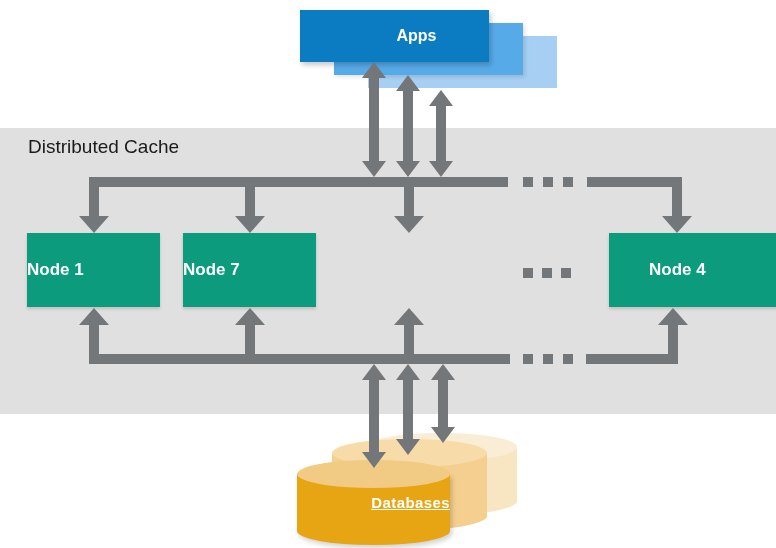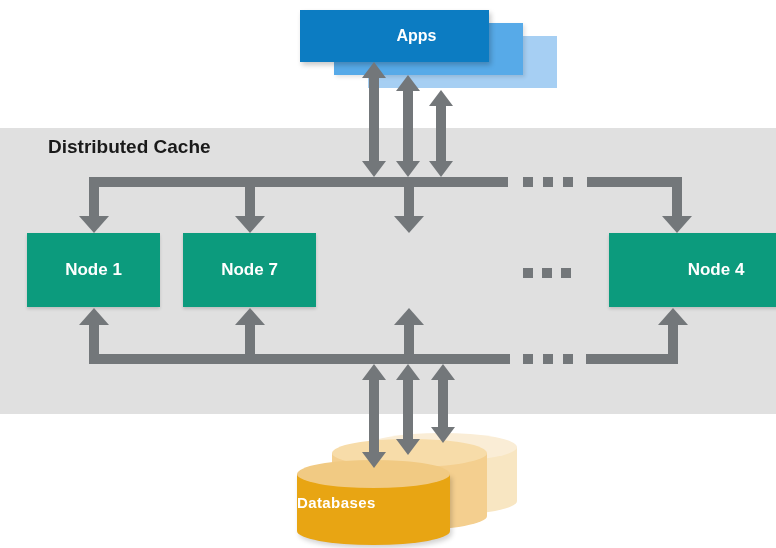--- a/index.html
+++ b/index.html
@@ -2,32 +2,32 @@
 <html><head>
 <meta charset="utf-8">
 <style>
   html,body{margin:0;padding:0;background:#ffffff;}
   .stage{
     position:relative;width:776px;height:548px;background:#ffffff;overflow:hidden;
     font-family:"Liberation Sans","DejaVu Sans",sans-serif;
   }
   .abs{position:absolute;}
   .band{left:0;top:128px;width:776px;height:286px;background:#e0e0e0;z-index:0;}
-  .cache-title{left:28px;top:136px;font-size:19px;font-weight:700;color:#1a1a1a;z-index:6;margin-left:20px;}
+  .cache-title{left:28px;top:136px;font-size:19px;font-weight:400;color:#1a1a1a;z-index:6;}
 
   
   .app-box{width:145px;height:52px;padding-left:44px;}
   .app-back{left:368px;top:36px;background:#a6cff3;z-index:1;}
   .app-mid{left:334px;top:23px;background:#57aae8;z-index:2;box-shadow:2px 2px 4px rgba(0,0,0,.12);}
   .app-front{left:300px;top:10px;background:#0c7cc2;z-index:3;box-shadow:2px 3px 5px rgba(0,0,0,.22);
     display:flex;align-items:center;justify-content:center;color:#fff;font-weight:700;font-size:16px;}
 
   
   .node{background:#0c9b7d;color:#ffffff;font-weight:700;font-size:17px;
-    display:flex;align-items:center;justify-content:center;z-index:2;box-shadow:0 2px 3px rgba(0,0,0,.15);}
+    display:flex;align-items:center;z-index:2;box-shadow:0 2px 3px rgba(0,0,0,.15);}
   .node1{left:27px;top:233px;width:133px;height:74px;}
   .node2{left:183px;top:233px;width:133px;height:74px;}
   .node3{left:340px;top:233px;width:138px;height:74px;}
   .node4{left:609px;top:233px;width:134px;height:74px;padding-left:40px;}
 
   
   .gray{background:#73777a;z-index:5;}
   .tri{width:0;height:0;z-index:5;}
   .tri-down-sm{border-left:12px solid transparent;border-right:12px solid transparent;border-top:16px solid #73777a;}
   .tri-up-sm{border-left:12px solid transparent;border-right:12px solid transparent;border-bottom:16px solid #73777a;}
@@ -36,21 +36,21 @@
   .dash{width:10px;height:10px;background:#73777a;z-index:5;}
 
   
   .cyl-top{border-radius:50%;height:28px;}
   .db-back-top{left:366px;top:433px;width:151px;background:#faedd6;z-index:1;}
   .db-back-body{left:366px;top:447px;width:151px;height:68px;background:#f8e6c2;border-radius:0 0 75px 75px / 0 0 14px 14px;z-index:1;}
   .db-mid-top{left:332px;top:439px;width:155px;background:#f7dca9;z-index:2;}
   .db-mid-body{left:332px;top:453px;width:155px;height:77px;background:#f4cf8f;border-radius:0 0 77px 77px / 0 0 14px 14px;z-index:2;}
   .db-front-top{left:297px;top:460px;width:153px;background:#f1ca83;z-index:3;}
   .db-front-body{left:297px;top:474px;width:153px;height:71px;background:#e8a513;border-radius:0 0 76px 76px / 0 0 14px 14px;z-index:3;box-shadow:2px 3px 5px rgba(0,0,0,.18);}
-  .db-label{left:297px;top:494px;width:153px;text-align:left;color:#ffffff;font-weight:700;font-size:15px;letter-spacing:.4px;z-index:4;}
+  .db-label{left:297px;top:494px;width:153px;text-align:right;color:#ffffff;font-weight:700;font-size:15px;letter-spacing:.4px;z-index:4;text-decoration:underline;}
 </style>
 </head>
 <body>
 
 <div class="stage">
 
   <div class="abs band"></div>
   <div class="abs cache-title">Distributed Cache</div>
 
   <div>

